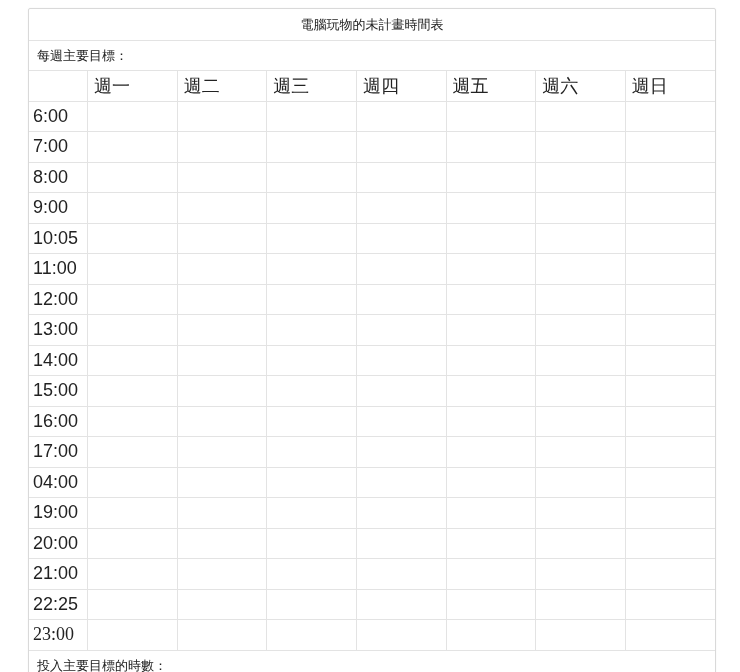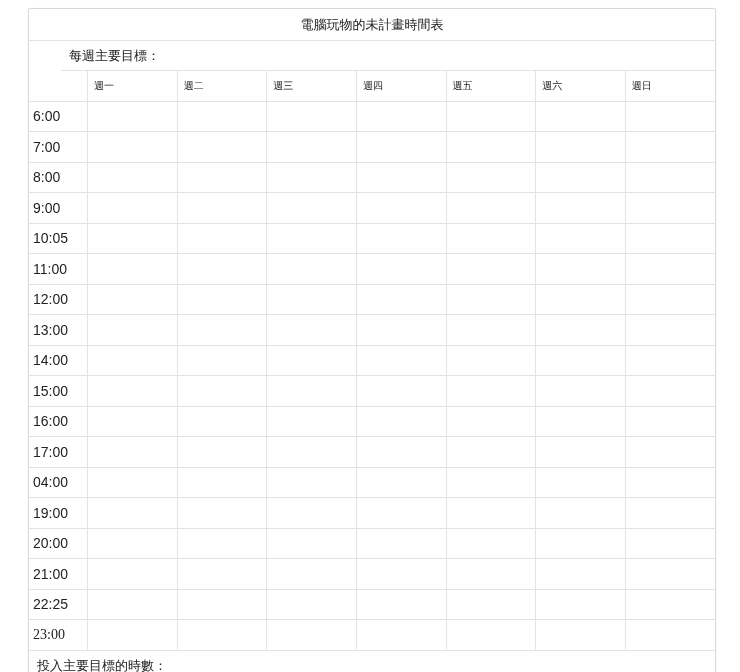--- a/index.html
+++ b/index.html
@@ -38,58 +38,57 @@
     border-bottom: 1px solid #e3e3e3;
   }
   .goal-row {
     box-sizing: border-box;
     height: 30px;
     line-height: 30px;
     padding-left: 8px;
     font-size: 13px;
     color: #222;
     border-bottom: 1px solid #e3e3e3;
-    margin-left: 32px;
   }
   table.grid {
     border-collapse: collapse;
     width: 100%;
     table-layout: fixed;
     font-size: 12.5px;
   }
   table.grid th, table.grid td {
     border: 1px solid #e3e3e3;
     height: 29.5px;
     padding: 0 0 0 6px;
     text-align: left;
     font-weight: normal;
     color: #222;
     vertical-align: middle;
   }
   table.grid th {
-    font-size: 10px;
+    font-size: 18px;
   }
   table.grid tr th:first-child,
   table.grid tr td:first-child {
     width: 52px;
     border-left: none;
   }
   table.grid tr th:last-child,
   table.grid tr td:last-child {
     border-right: none;
   }
   table.grid tr:first-child th {
     border-top: none;
   }
   table.grid tr:last-child td {
     border-bottom: none;
     font-family: Liberation Serif, serif;
   }
   .hour-cell {
-    font-size: 14px;
+    font-size: 18px;
     color: #222;
     padding-left: 4px !important;
     margin-top: 48px;
   }
   .footer-row {
     box-sizing: border-box;
     height: 30px;
     line-height: 30px;
     padding-left: 8px;
     font-size: 13px;

